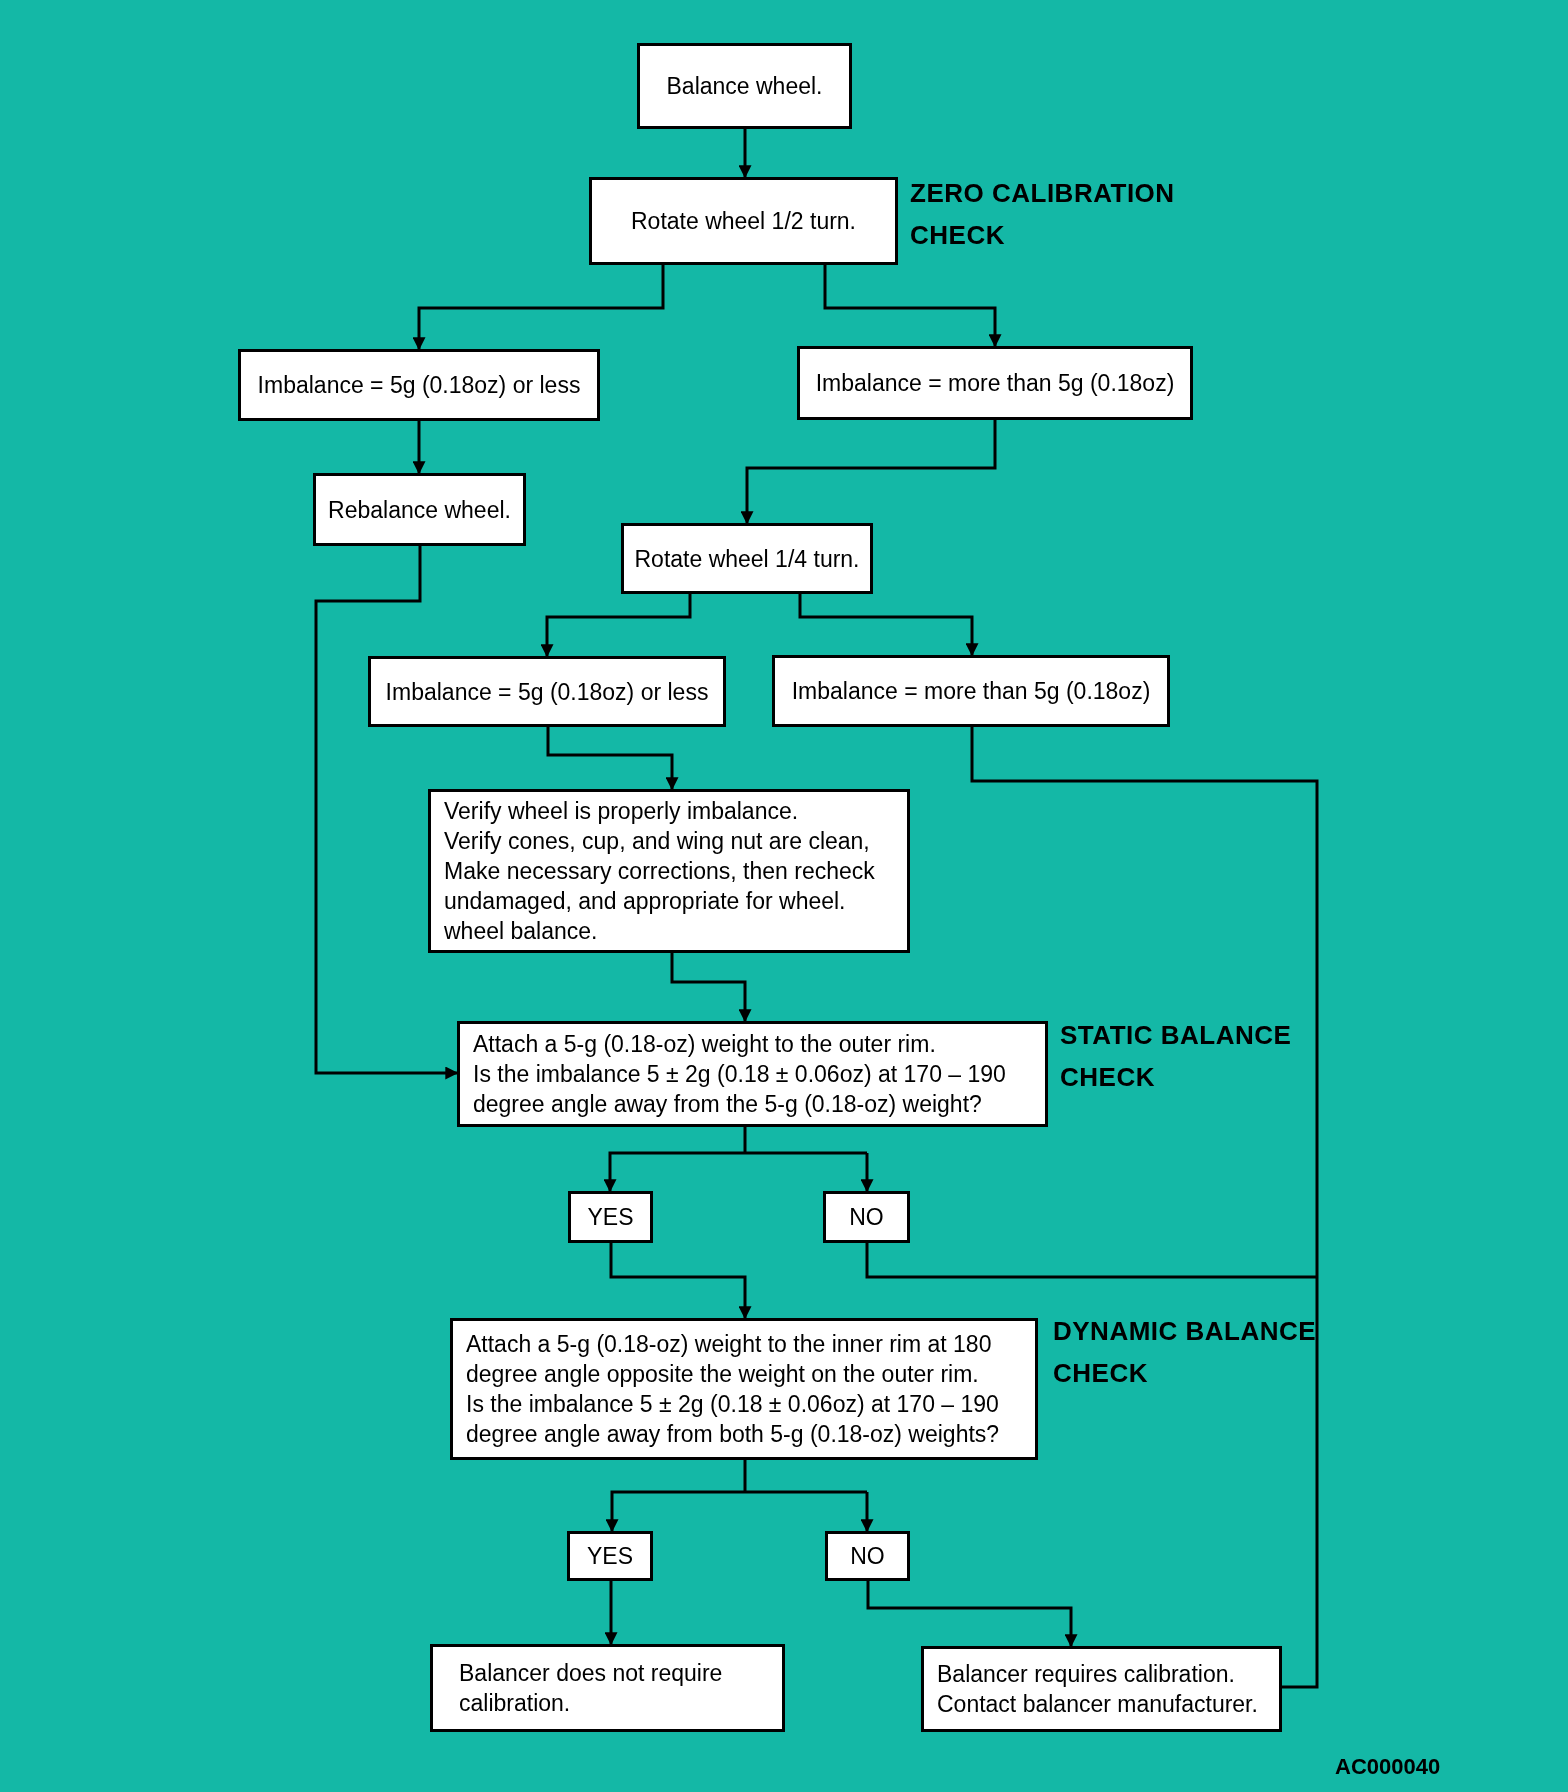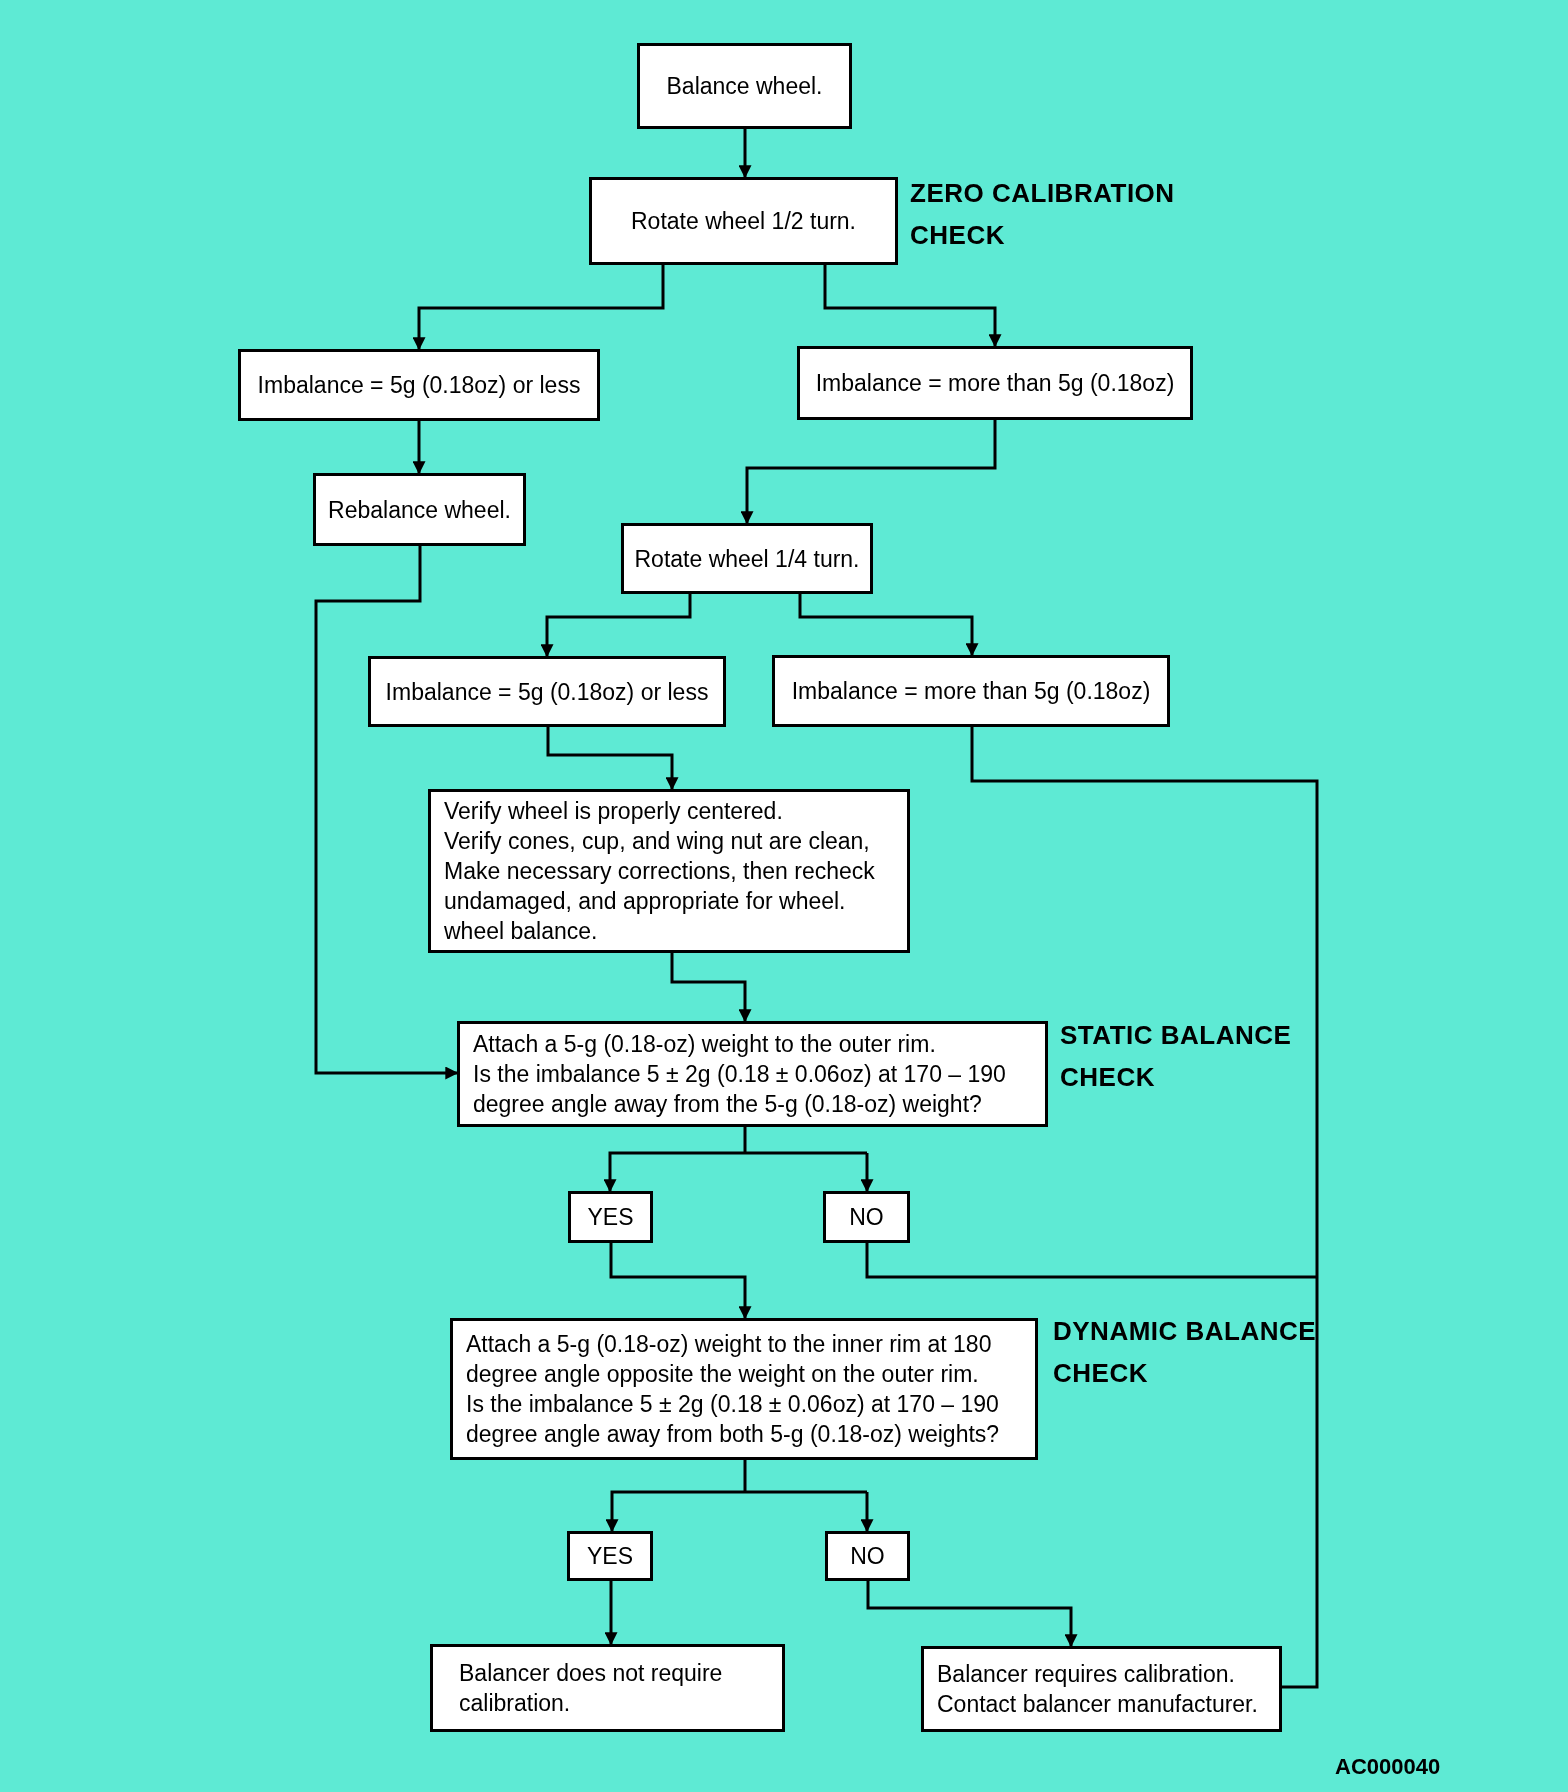--- a/index.html
+++ b/index.html
@@ -1,19 +1,19 @@
 <!DOCTYPE html>
 <html><head>
 <meta charset="utf-8">
 <style>
   html,body{margin:0;padding:0;background:#ffffff;}
   #canvas{
     position:relative;
     width:1568px;height:1792px;
-    background:#5eead4;
+    background:#14b8a6;
     font-family:"Liberation Sans","DejaVu Sans",sans-serif;
     color:#000000;
   }
   #wires{position:absolute;left:0;top:0;width:1568px;height:1792px;}
   .node{
     position:absolute;
     box-sizing:border-box;
     border:3px solid #000000;
     background:#ffffff;
     font-size:23px;
@@ -124,21 +124,21 @@
 
   <div class="node center" id="n-imb2-left">
     <div>Imbalance = 5g (0.18oz) or less</div>
   </div>
 
   <div class="node center" id="n-imb2-right">
     <div>Imbalance = more than 5g (0.18oz)</div>
   </div>
 
   <div class="node left" id="n-verify">
-    <div>Verify wheel is properly centered.</div>
+    <div>Verify wheel is properly imbalance.</div>
     <div>Verify cones, cup, and wing nut are clean,</div>
     <div>Make necessary corrections, then recheck</div>
     <div>undamaged, and appropriate for wheel.</div>
     <div>wheel balance.</div>
   </div>
 
   <div class="node left" id="n-static">
     <div>Attach a 5-g (0.18-oz) weight to the outer rim.</div>
     <div>Is the imbalance 5 ± 2g (0.18 ± 0.06oz) at 170 – 190</div>
     <div>degree angle away from the 5-g (0.18-oz) weight?</div>

